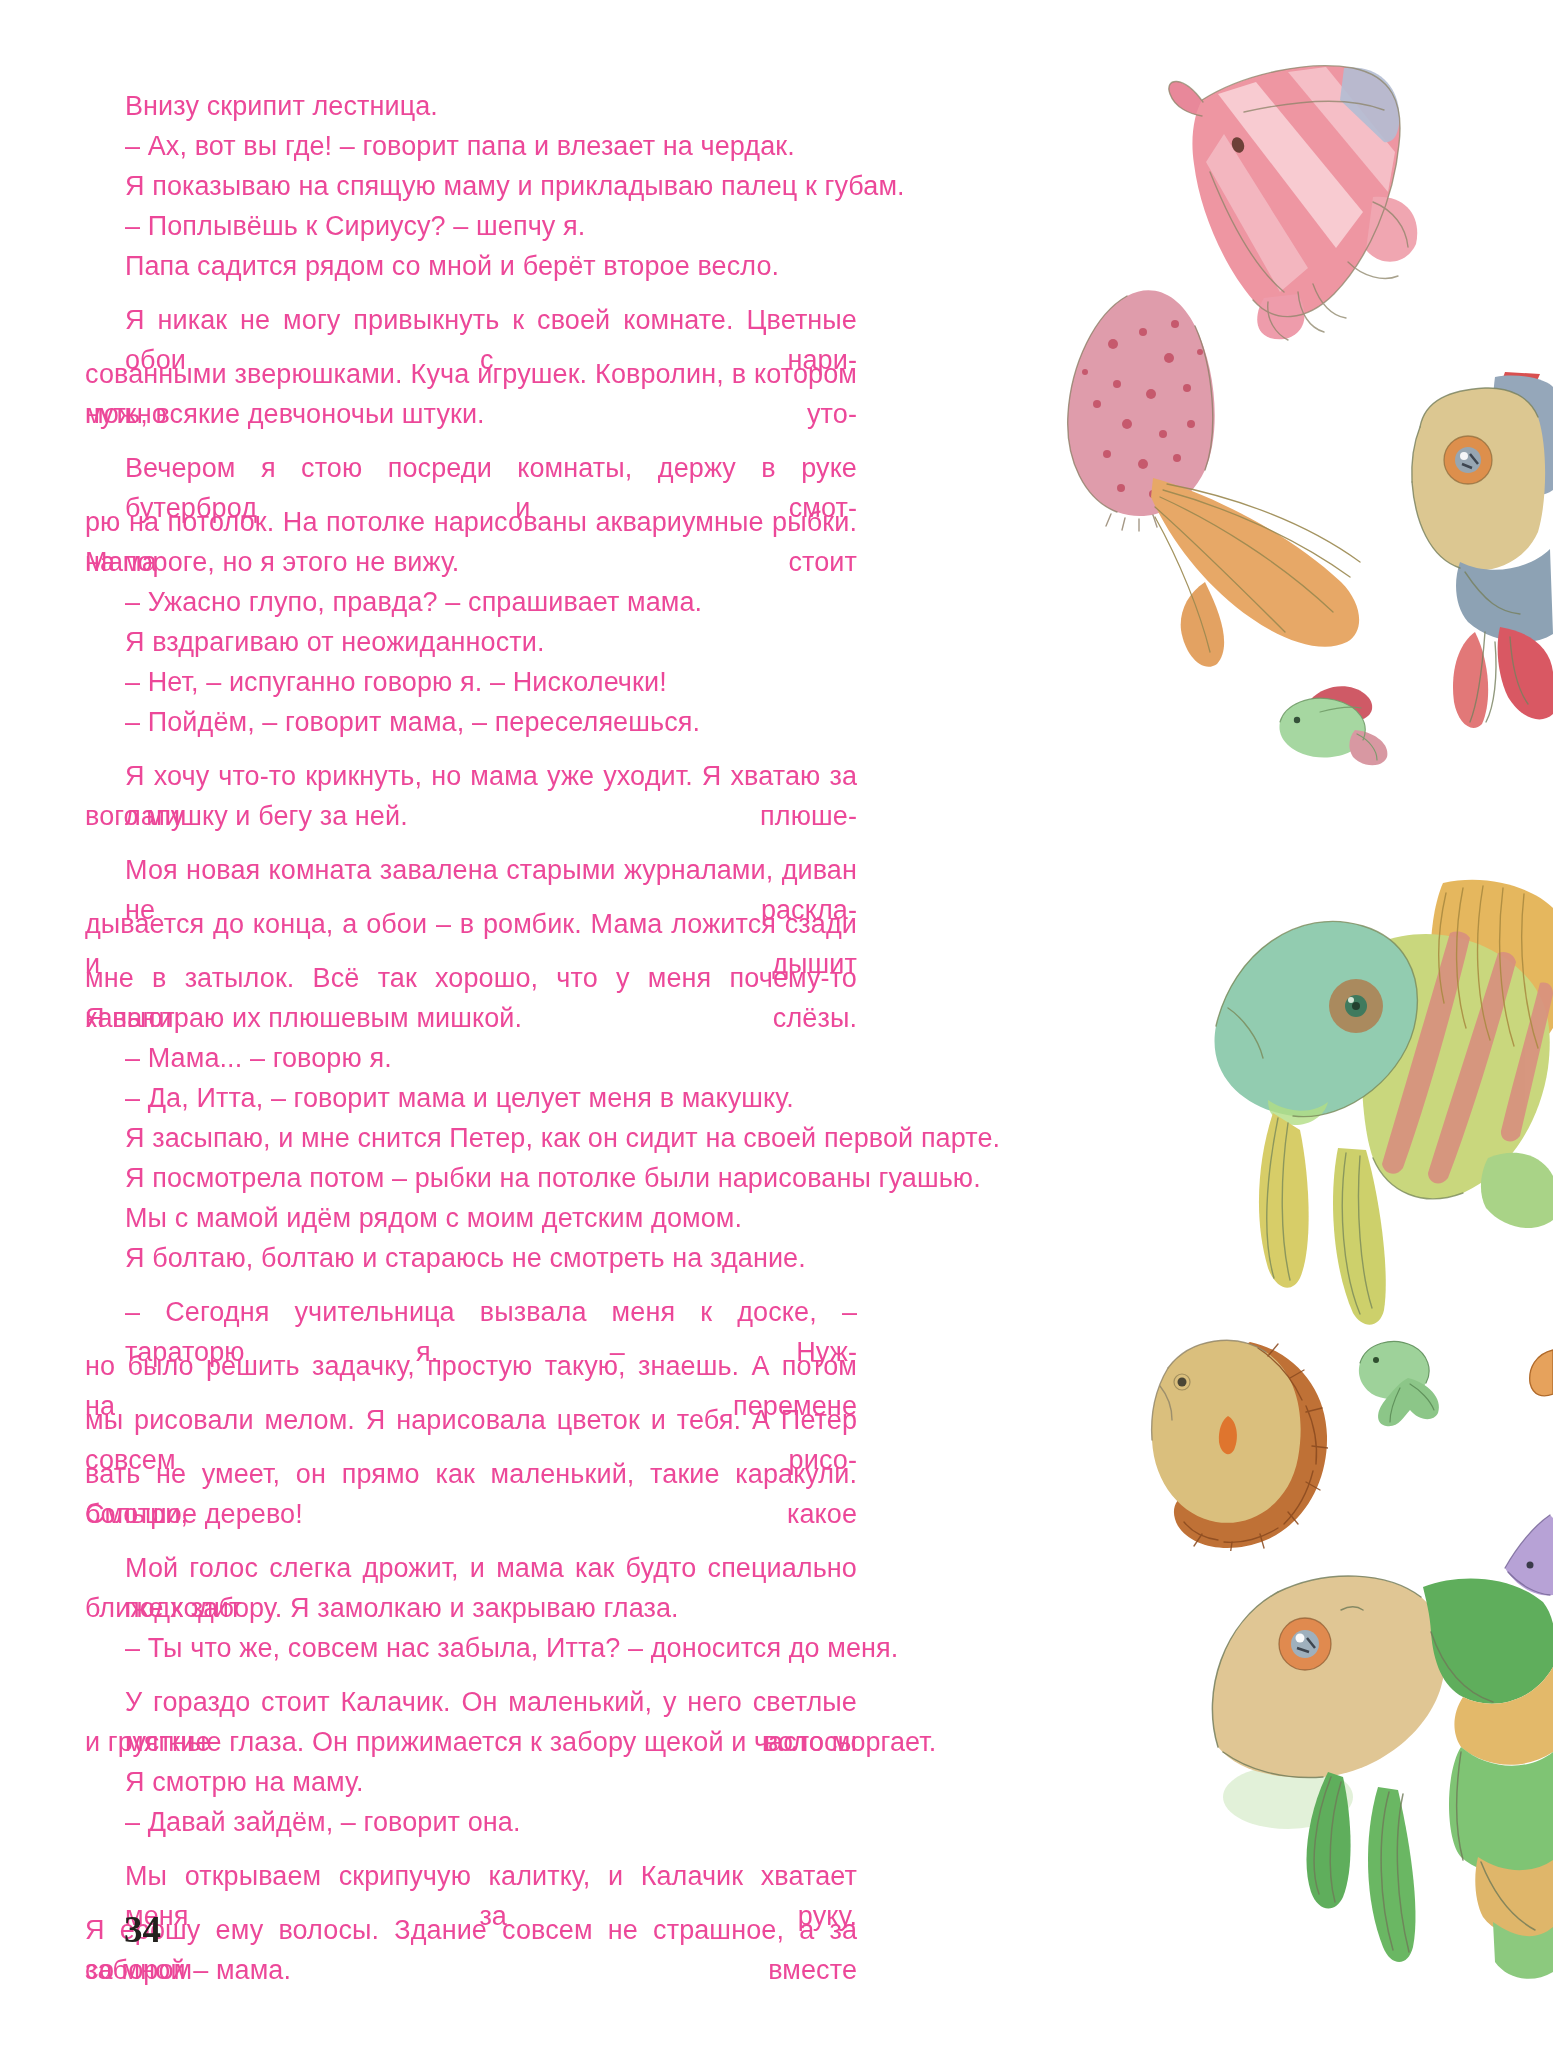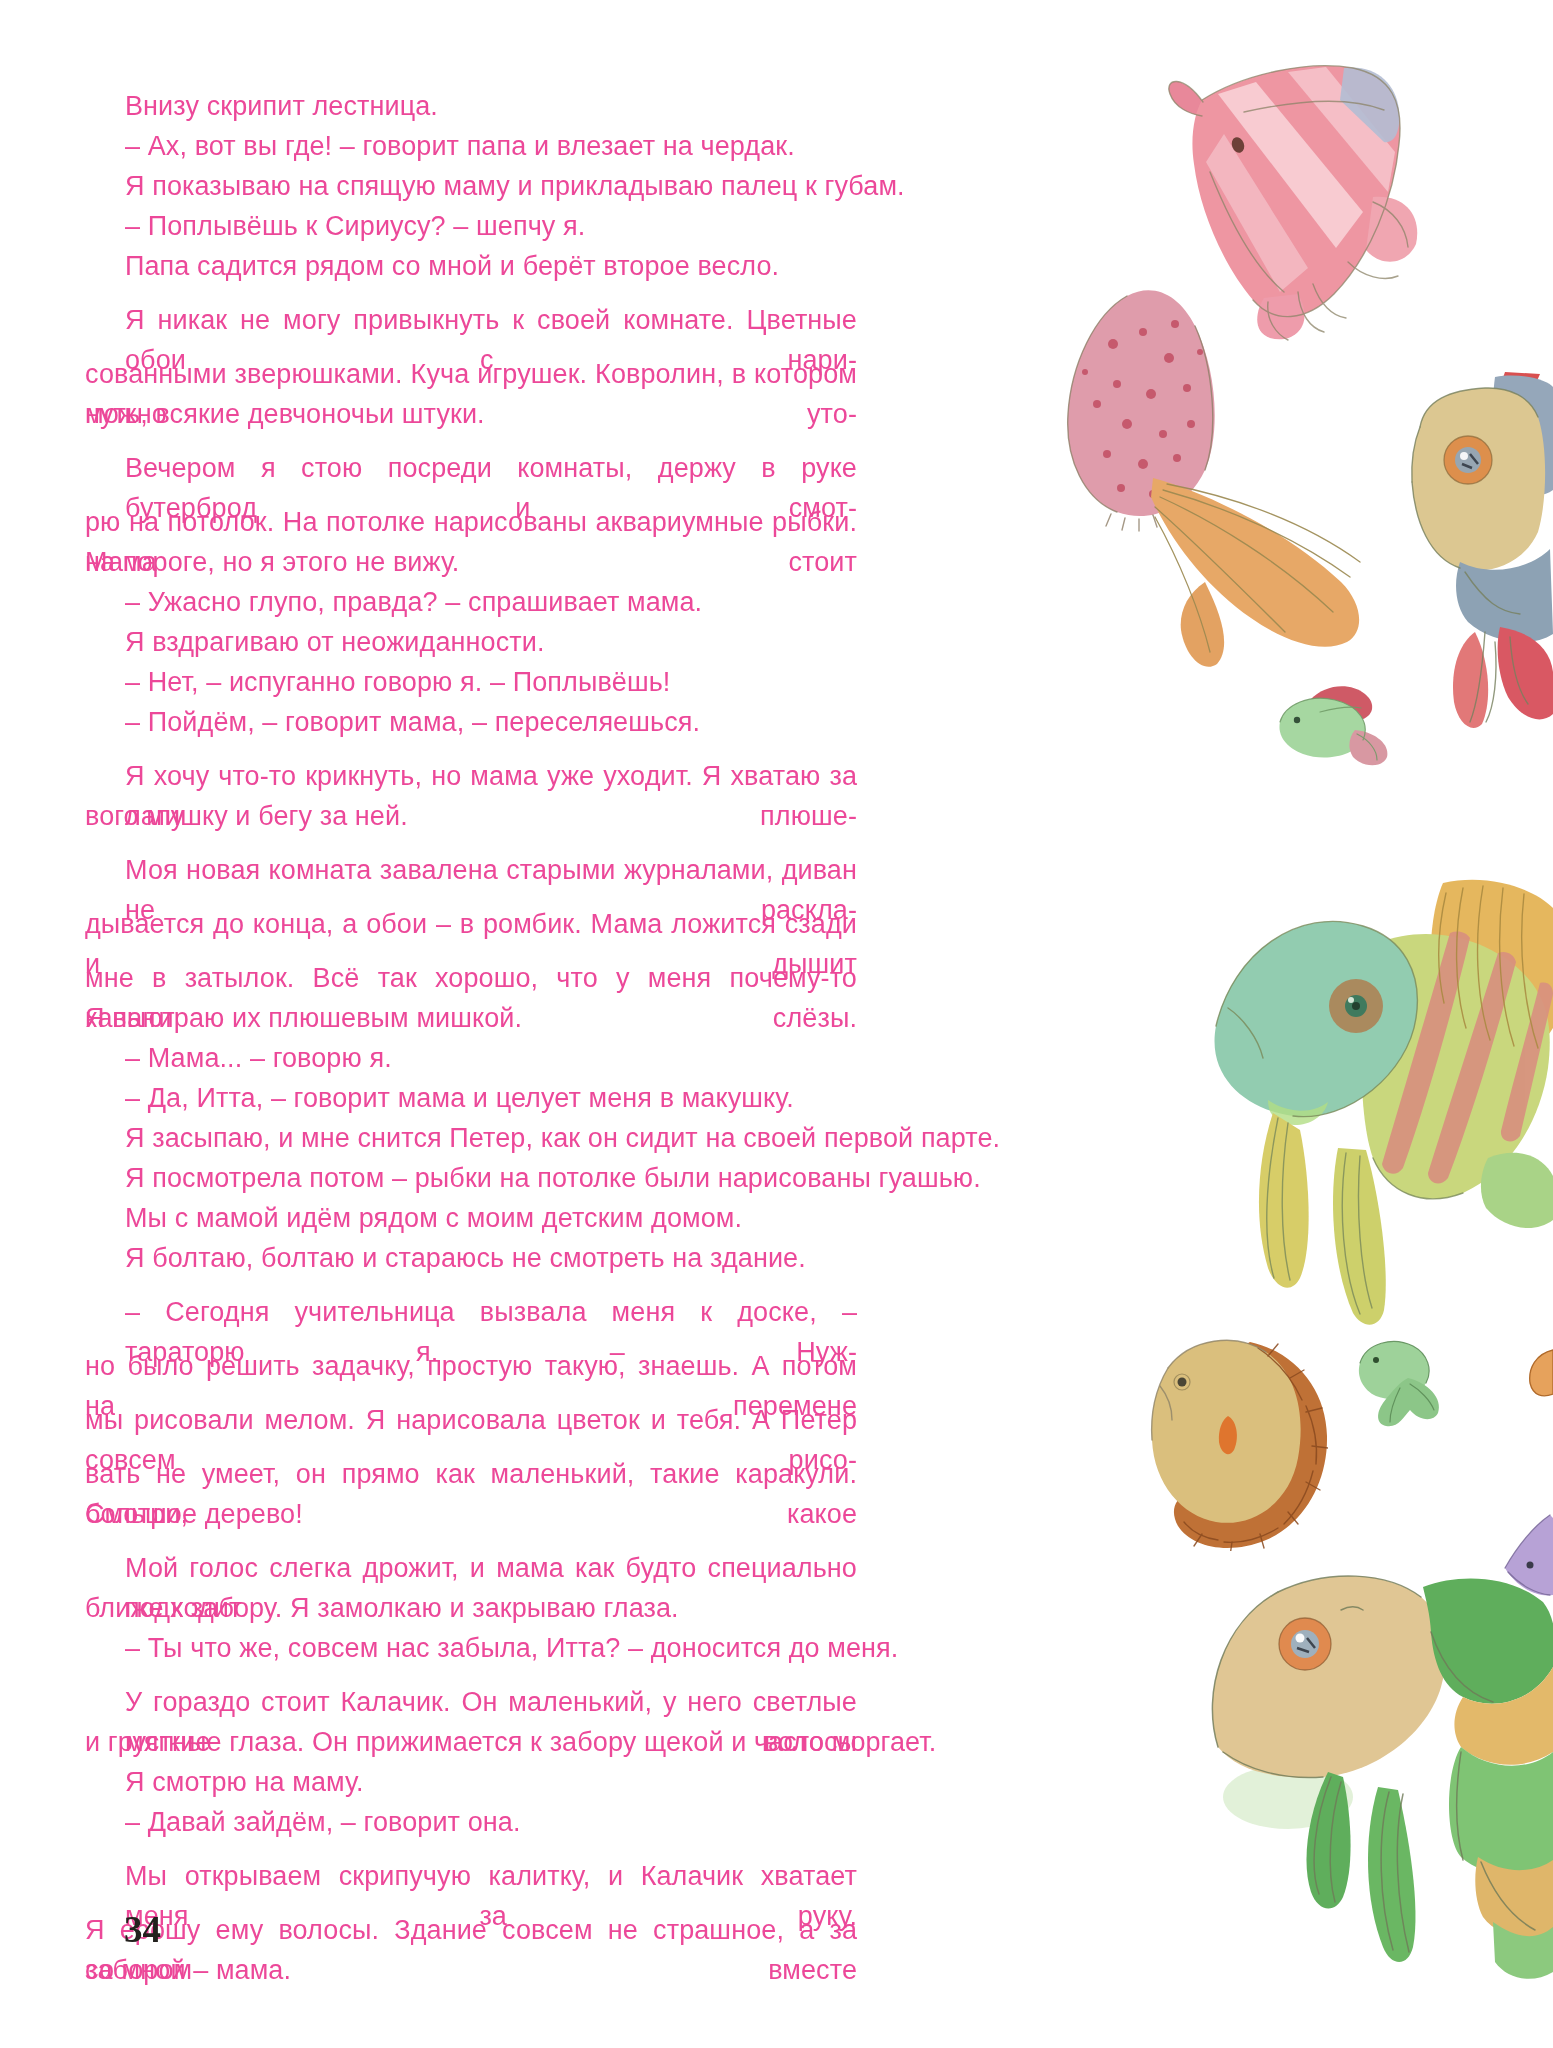--- a/index.html
+++ b/index.html
@@ -34,21 +34,21 @@
     <div class="line indent">– Поплывёшь к Сириусу? – шепчу я.</div>
     <div class="line indent">Папа садится рядом со мной и берёт второе весло.</div>
     <div class="line justify indent gap">Я никак не могу привыкнуть к своей комнате. Цветные обои с нари-</div>
     <div class="line justify">сованными зверюшками. Куча игрушек. Ковролин, в котором можно уто-</div>
     <div class="line">нуть, всякие девчоночьи штуки.</div>
     <div class="line justify indent">Вечером я стою посреди комнаты, держу в руке бутерброд и смот-</div>
     <div class="line justify">рю на потолок. На потолке нарисованы аквариумные рыбки. Мама стоит</div>
     <div class="line">на пороге, но я этого не вижу.</div>
     <div class="line indent">– Ужасно глупо, правда? – спрашивает мама.</div>
     <div class="line indent">Я вздрагиваю от неожиданности.</div>
-    <div class="line indent">– Нет, – испуганно говорю я. – Поплывёшь!</div>
+    <div class="line indent">– Нет, – испуганно говорю я. – Нисколечки!</div>
     <div class="line indent">– Пойдём, – говорит мама, – переселяешься.</div>
     <div class="line justify indent">Я хочу что-то крикнуть, но мама уже уходит. Я хватаю за лапу плюше-</div>
     <div class="line">вого мишку и бегу за ней.</div>
     <div class="line justify indent">Моя новая комната завалена старыми журналами, диван не раскла-</div>
     <div class="line justify">дывается до конца, а обои – в ромбик. Мама ложится сзади и дышит</div>
     <div class="line justify">мне в затылок. Всё так хорошо, что у меня почему-то капают слёзы.</div>
     <div class="line">Я вытираю их плюшевым мишкой.</div>
     <div class="line indent">– Мама... – говорю я.</div>
     <div class="line indent">– Да, Итта, – говорит мама и целует меня в макушку.</div>
     <div class="line indent">Я засыпаю, и мне снится Петер, как он сидит на своей первой парте.</div>

